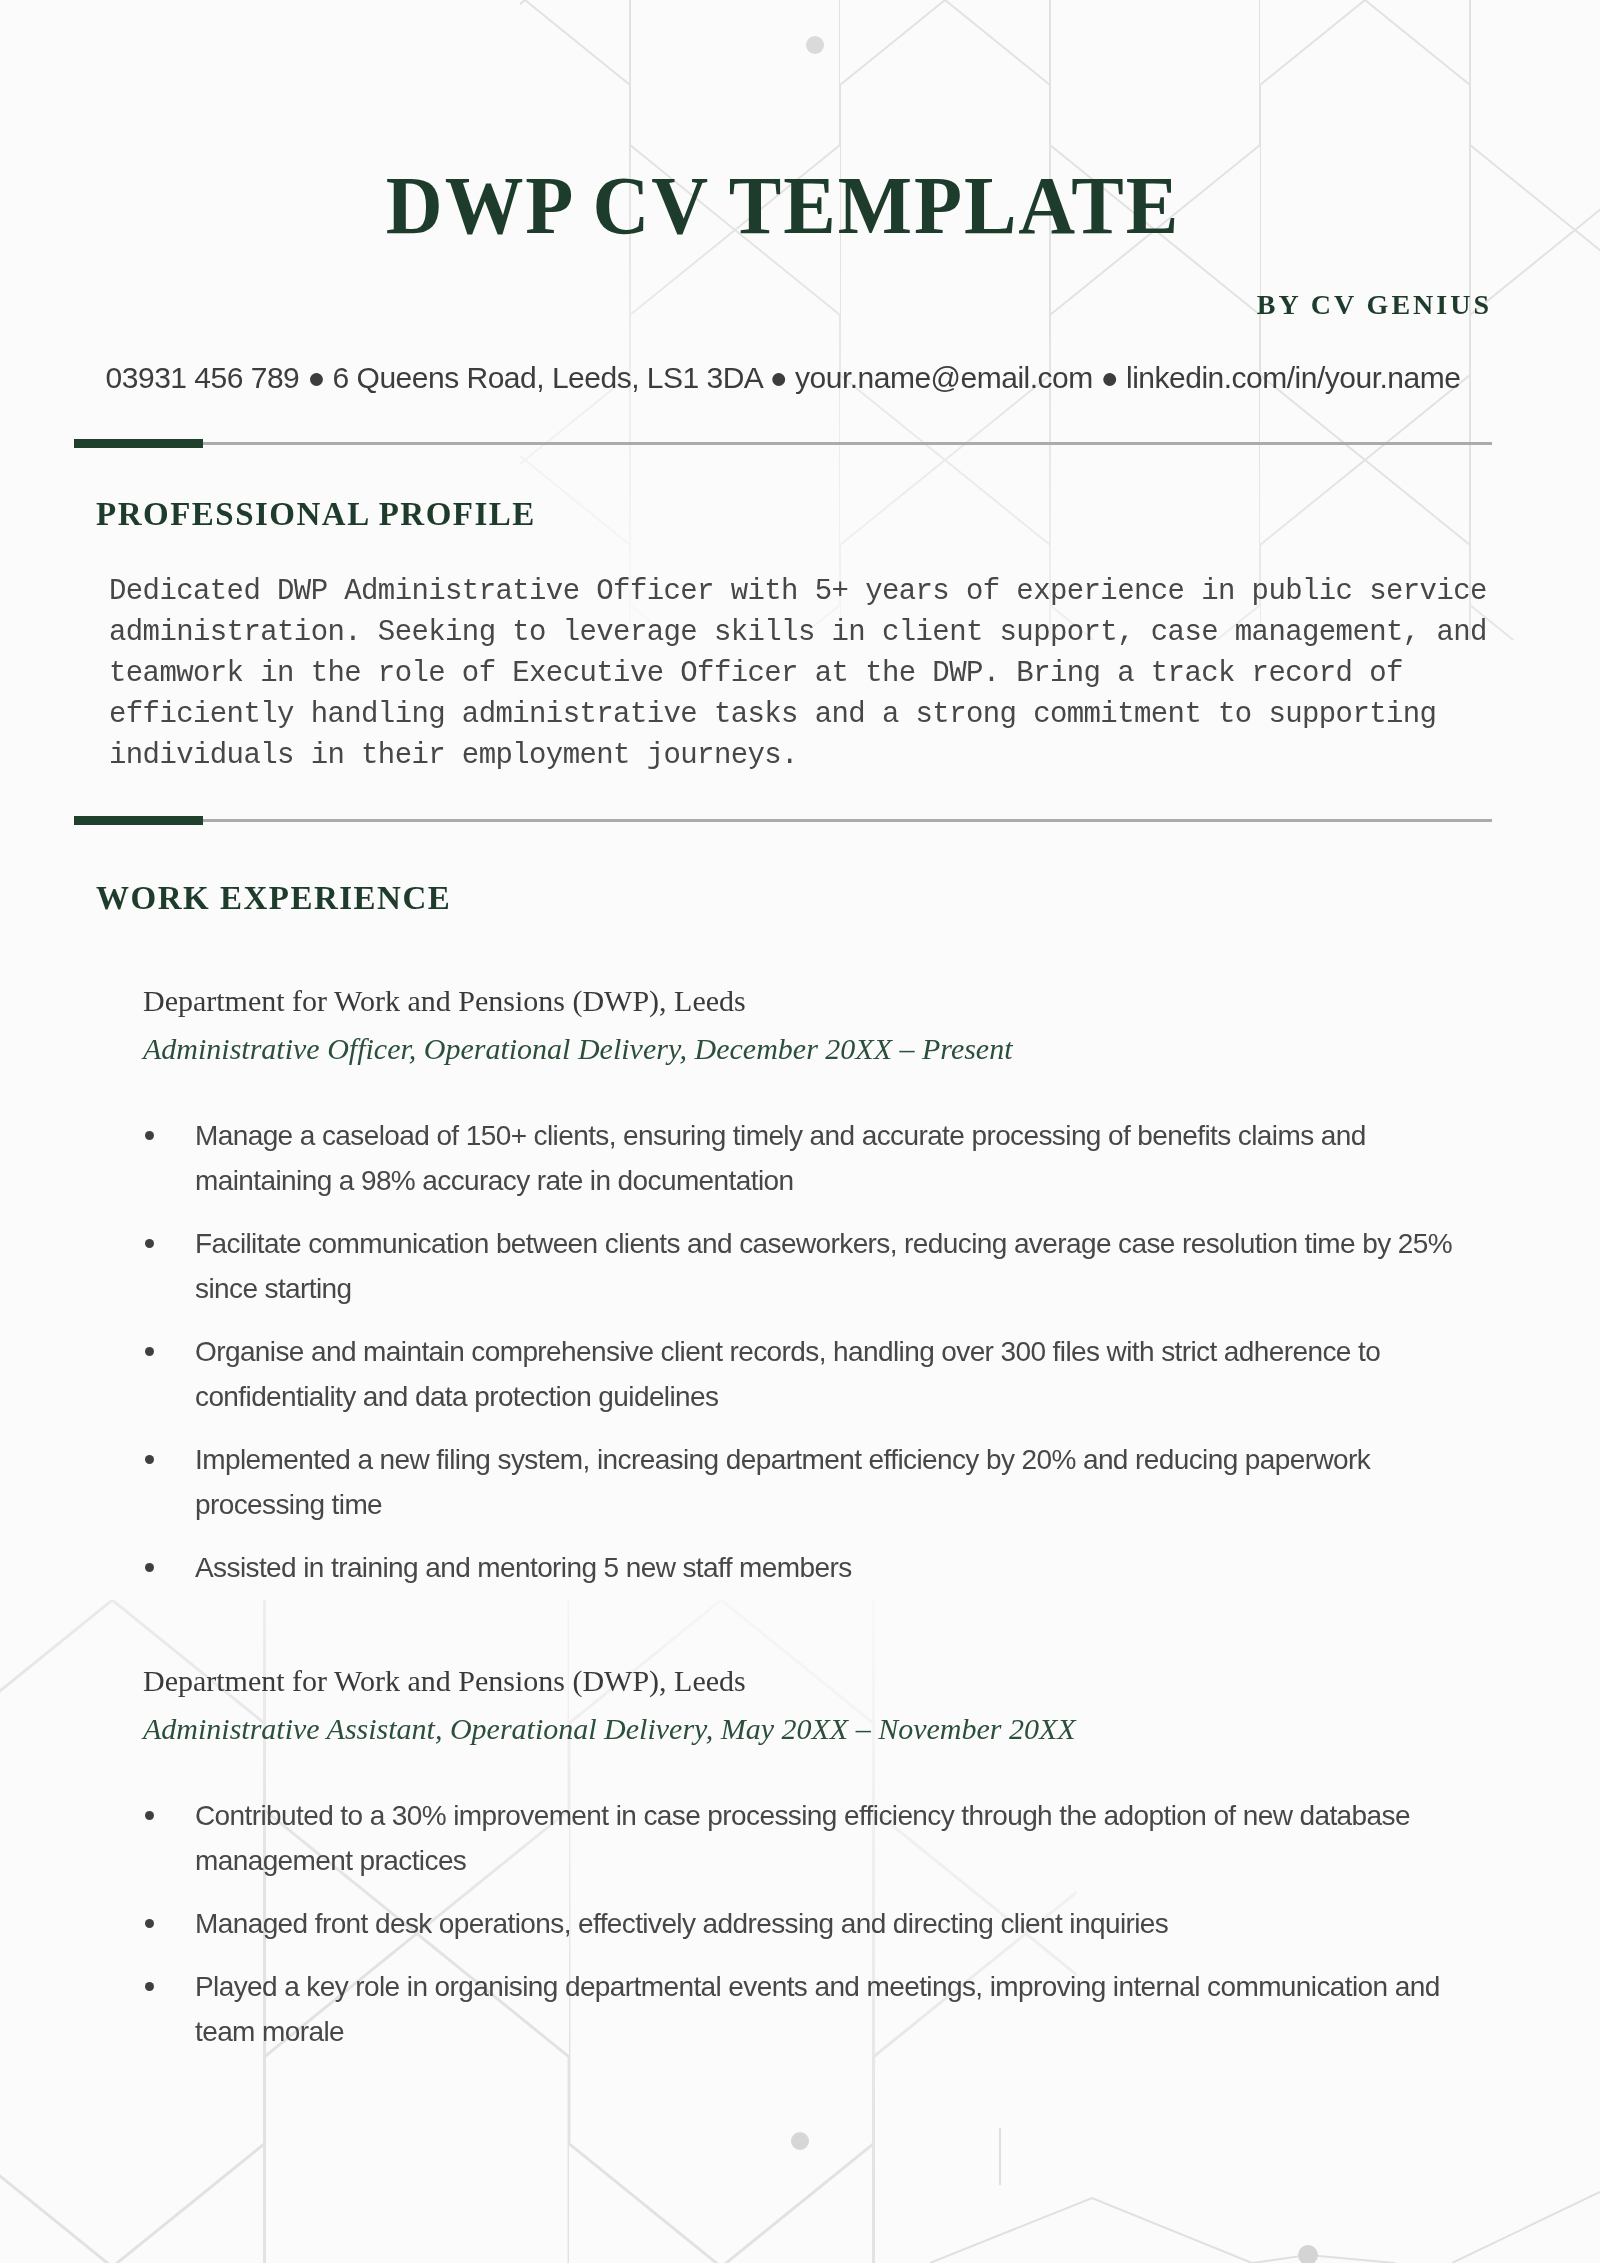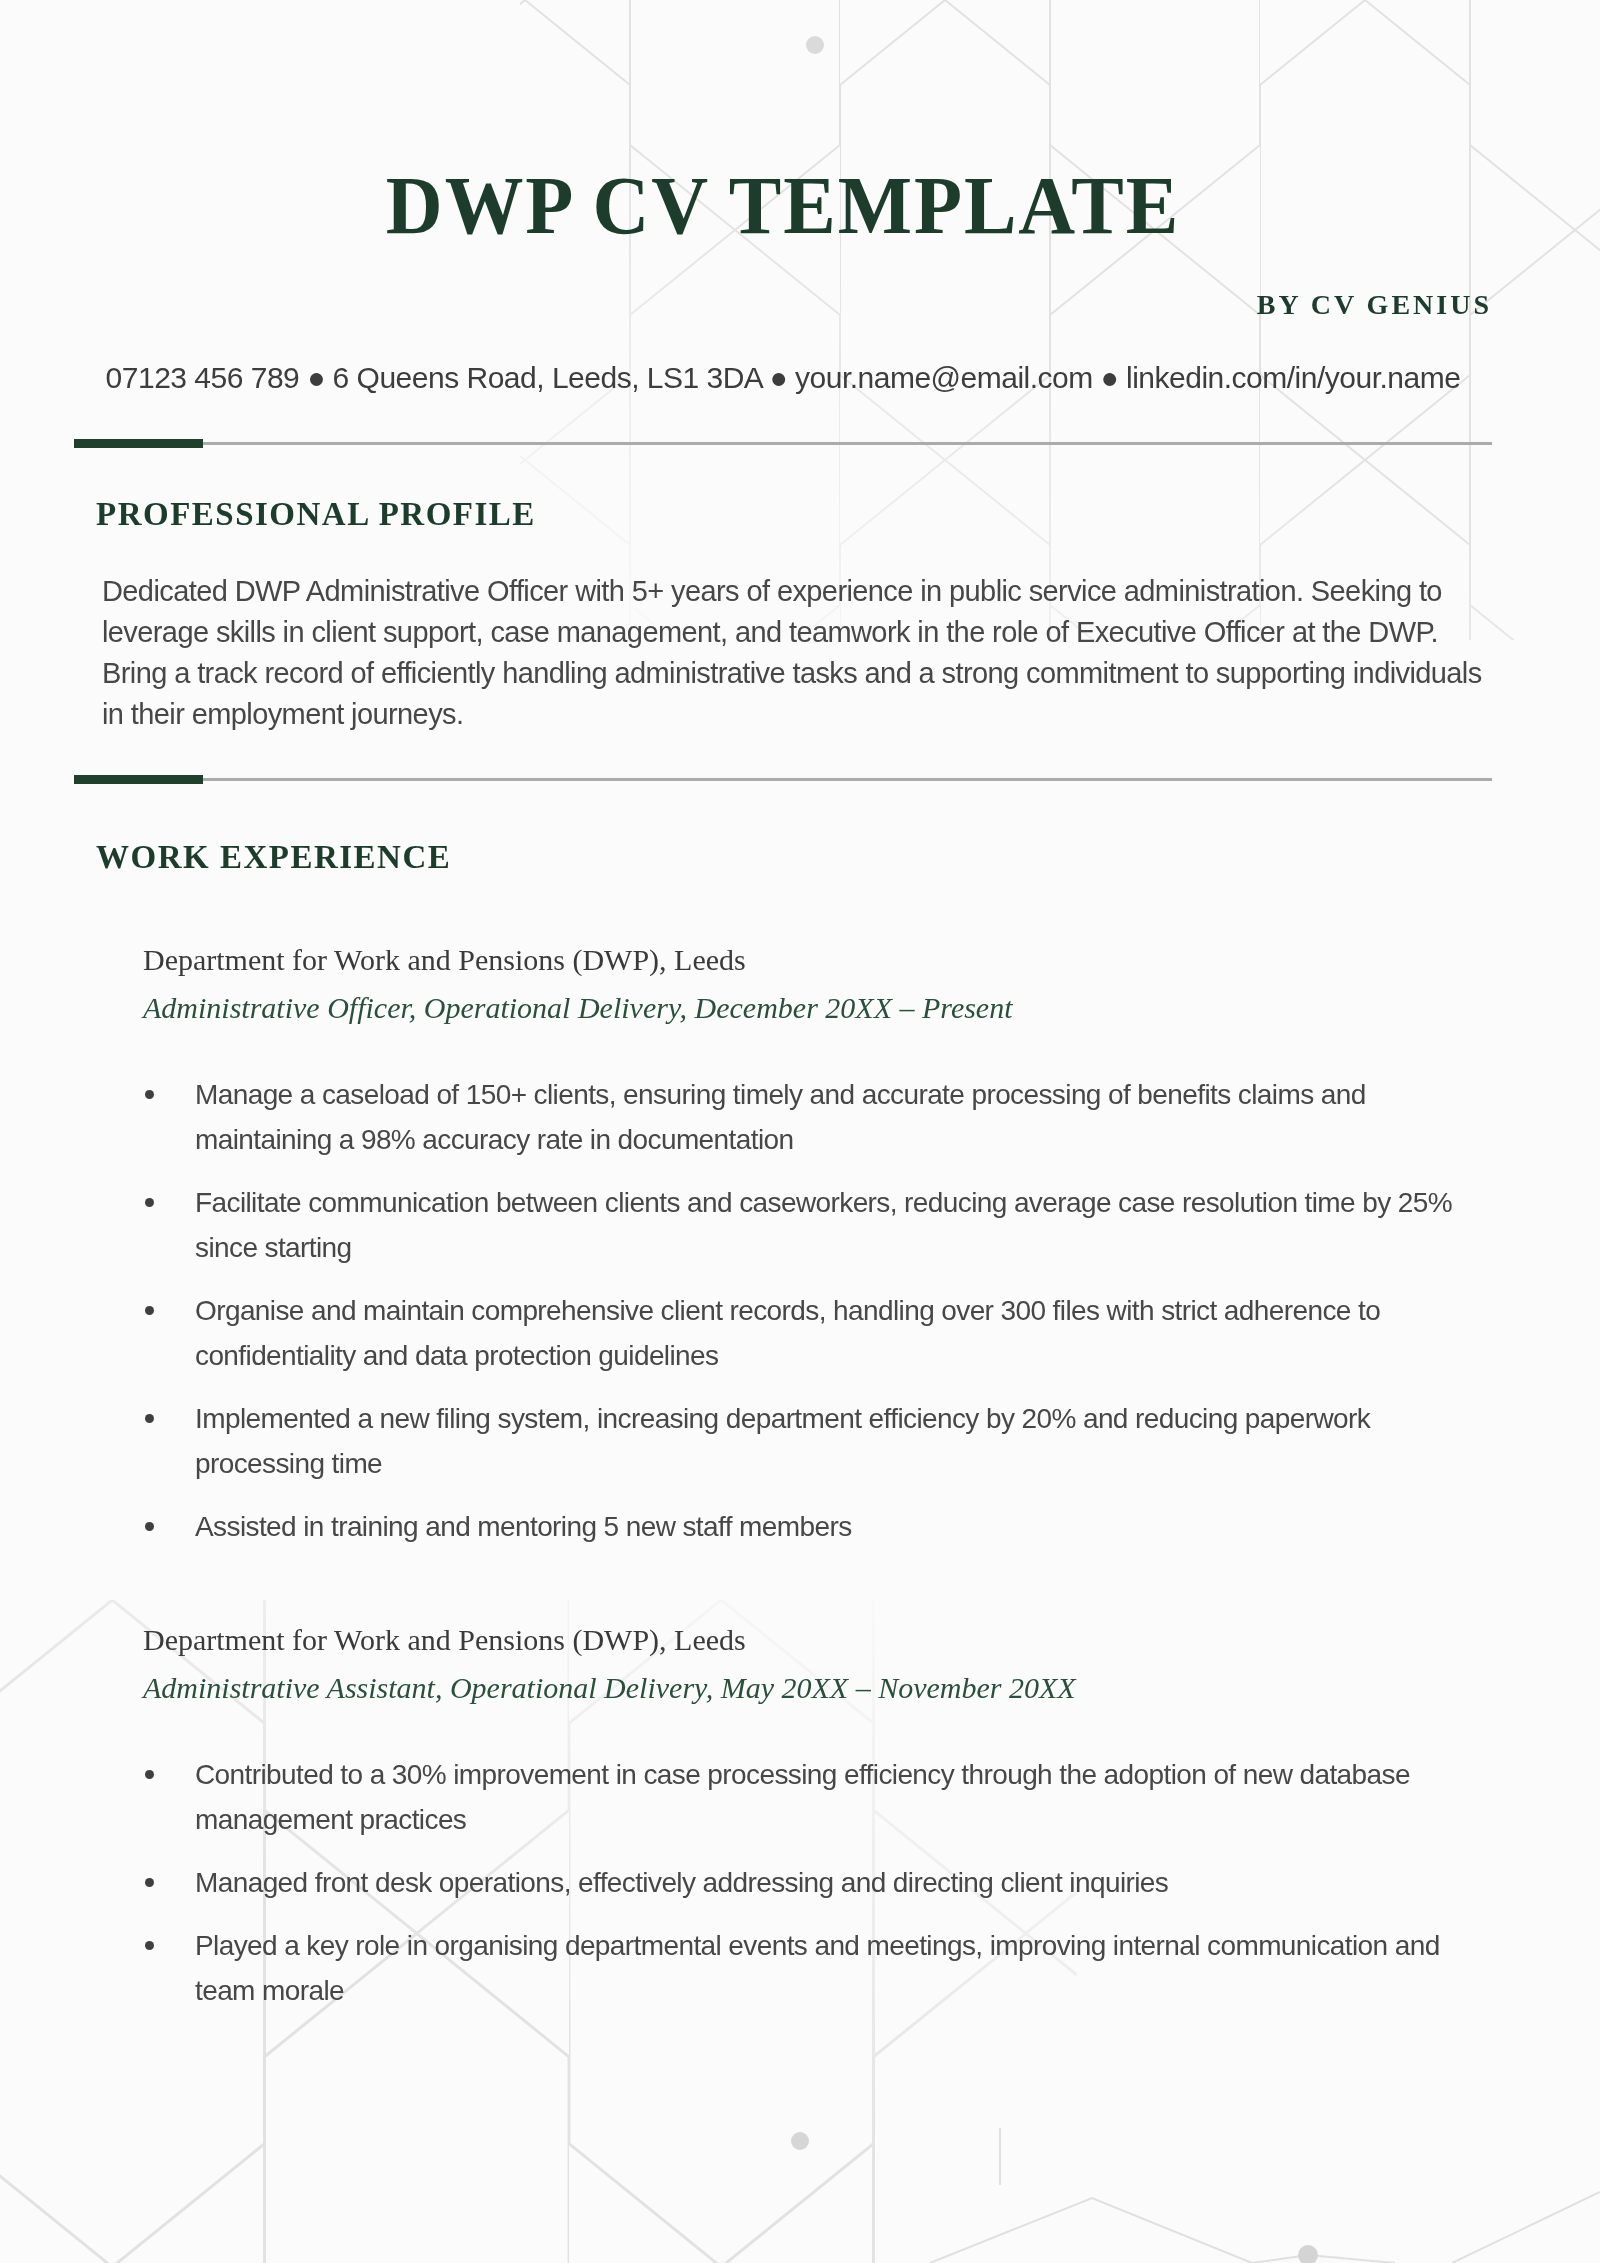--- a/index.html
+++ b/index.html
@@ -87,26 +87,27 @@
   .section-heading{
     margin:48px 0 0 22px;
     font-family:"Liberation Serif","DejaVu Serif",serif;
     font-weight:bold;
     font-size:33px;
     letter-spacing:1.5px;
     color:var(--heading-green);
   }
   .section-heading.work{margin-top:55px;}
   .profile-body{
-    margin:38px 0 0 28px;
+    margin:38px 0 0 35px;
     font-size:29px;
     line-height:41px;
     letter-spacing:-0.6px;
     color:var(--body-text);
     max-width:1396px;
+    font-family:Liberation Mono, monospace;
   }
   
   .job{margin-left:69px;}
   .job.first{margin-top:63px;}
   .job.second{margin-top:70px;}
   .job-org{
     font-family:"Liberation Serif","DejaVu Serif",serif;
     font-size:30px;
     line-height:1.4;
     color:var(--serif-text);
@@ -185,21 +186,21 @@
     <circle cx="815" cy="45" r="9" fill="#dadada"></circle>
     <circle cx="800" cy="2141" r="9" fill="#d6d6d6"></circle>
     <circle cx="1308" cy="2255" r="10" fill="#d4d4d4"></circle>
   </svg>
 
   <div class="content">
 
     <header>
       <h1 class="title">DWP CV TEMPLATE</h1>
       <div class="subtitle">BY CV GENIUS</div>
-      <div class="contact">07123 456 789 ● 6 Queens Road, Leeds, LS1 3DA ● your.name@email.com ● linkedin.com/in/your.name</div>
+      <div class="contact">03931 456 789 ● 6 Queens Road, Leeds, LS1 3DA ● your.name@email.com ● linkedin.com/in/your.name</div>
     </header>
 
     <div class="divider">
       <span class="bar"></span>
       <span class="line"></span>
     </div>
 
     <section>
       <h2 class="section-heading">PROFESSIONAL PROFILE</h2>
       <p class="profile-body">Dedicated DWP Administrative Officer with 5+ years of experience in public service administration. Seeking to leverage skills in client support, case management, and teamwork in the role of Executive Officer at the DWP. Bring a track record of efficiently handling administrative tasks and a strong commitment to supporting individuals in their employment journeys.</p>

